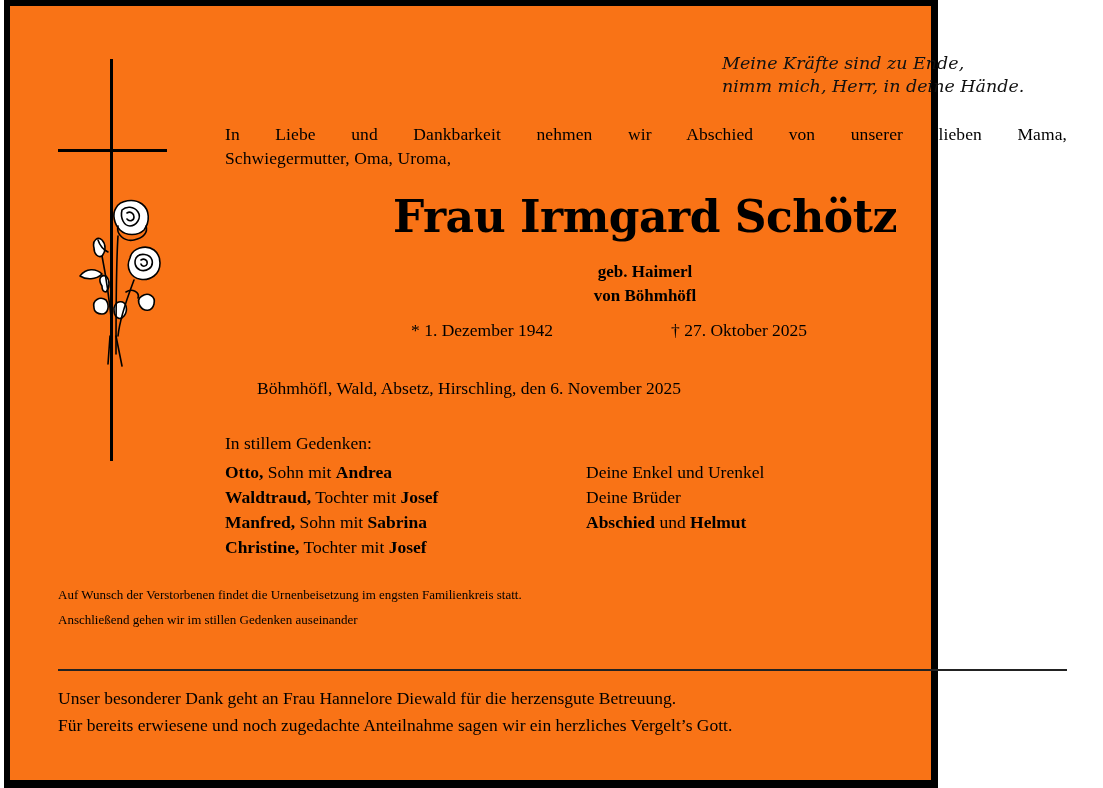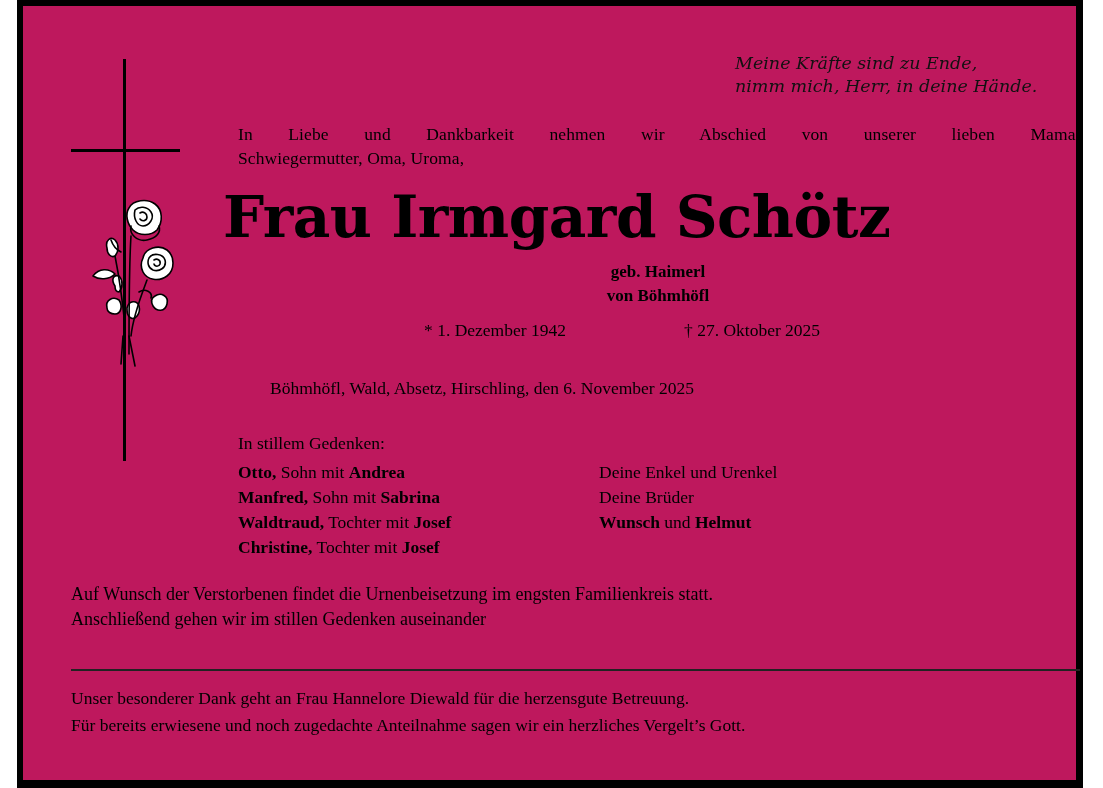--- a/index.html
+++ b/index.html
@@ -1,42 +1,42 @@
 <!DOCTYPE html>
 <html><head>
   <meta charset="utf-8">
   <style>
     html, body { margin: 0; padding: 0; background: #ffffff; }
     body { width: 1103px; height: 788px; position: relative; overflow: hidden; }
     .frame {
-      position: absolute; left: 17px; top: 0;
-      width: 1066px; height: 788px;
+      position: absolute; left: 4px; top: 0;
+      width: 934px; height: 788px;
       box-sizing: border-box;
       border-top: 6px solid #000;
       border-left: 6px solid #000;
       border-right: 7px solid #000;
       border-bottom: 8px solid #000;
-      background: #be185d;
+      background: #f97316;
     }
     .serif { font-family: "DejaVu Serif", "Liberation Serif", serif; color: #111; }
     .abs { position: absolute; }
     .motto {
       left: 712px; top: 46px; width: 360px;
       font-style: italic; font-size: 17.5px; line-height: 23px;
     }
     .intro {
       left: 215px; top: 116px; width: 842px;
       font-size: 17.5px; line-height: 24px; text-align: justify;
       font-family: "Liberation Serif", "DejaVu Serif", serif;
       letter-spacing: 0.1px;
     }
     .intro span { display: block; }
     .name {
-      left: 200px; top: 176px; width: 870px; 
-      font-weight: bold; font-size: 58px; line-height: 70px;
+      left: 200px; top: 176px; width: 870px; text-align: center;
+      font-weight: bold; font-size: 44px; line-height: 70px;
       font-family: "DejaVu Serif", "Liberation Serif", serif;
       letter-spacing: -0.5px;
     }
     .sub {
       left: 200px; top: 254px; width: 870px; text-align: center;
       font-weight: bold; font-size: 17px; line-height: 24px;
       font-family: "Liberation Serif", "DejaVu Serif", serif;
     }
     .dates {
       top: 312px; font-size: 17.5px; line-height: 24px;
@@ -56,21 +56,21 @@
     .col {
       top: 454px; font-size: 17.5px; line-height: 25px;
       font-family: "Liberation Serif", "DejaVu Serif", serif;
     }
     .col-left { left: 215px; }
     .col-right { left: 576px; }
     .col div { white-space: nowrap; }
     .col b { font-weight: bold; }
     .notice {
       left: 48px; top: 576px; width: 1010px;
-      font-size: 18px; line-height: 25px;
+      font-size: 13px; line-height: 25px;
       font-family: "Liberation Serif", "DejaVu Serif", serif;
     }
     .notice div, .thanks div { white-space: nowrap; }
     .separator {
       left: 48px; top: 663px; width: 1009px; height: 2px; background: #222;
     }
     .thanks {
       left: 48px; top: 679px; width: 1010px;
       font-size: 17.5px; line-height: 27px;
       font-family: "Liberation Serif", "DejaVu Serif", serif;
@@ -134,29 +134,29 @@
 
   <div class="abs dates born">* 1. Dezember 1942</div>
   <div class="abs dates died">† 27. Oktober 2025</div>
 
   <div class="abs place">Böhmhöfl, Wald, Absetz, Hirschling, den 6. November 2025</div>
 
   <div class="abs gedenken-label">In stillem Gedenken:</div>
 
   <div class="abs col col-left">
     <div><b>Otto,</b><span> Sohn mit </span><b>Andrea</b></div>
+    <div><b>Waldtraud,</b><span> Tochter mit </span><b>Josef</b></div>
     <div><b>Manfred,</b><span> Sohn mit </span><b>Sabrina</b></div>
-    <div><b>Waldtraud,</b><span> Tochter mit </span><b>Josef</b></div>
     <div><b>Christine,</b><span> Tochter mit </span><b>Josef</b></div>
   </div>
 
   <div class="abs col col-right">
     <div>Deine Enkel und Urenkel</div>
     <div>Deine Brüder</div>
-    <div><b>Wunsch</b><span> und </span><b>Helmut</b></div>
+    <div><b>Abschied</b><span> und </span><b>Helmut</b></div>
   </div>
 
   <div class="abs notice">
     <div>Auf Wunsch der Verstorbenen findet die Urnenbeisetzung im engsten Familienkreis statt.</div>
     <div>Anschließend gehen wir im stillen Gedenken auseinander</div>
   </div>
 
   <div class="abs separator"></div>
 
   <div class="abs thanks">

